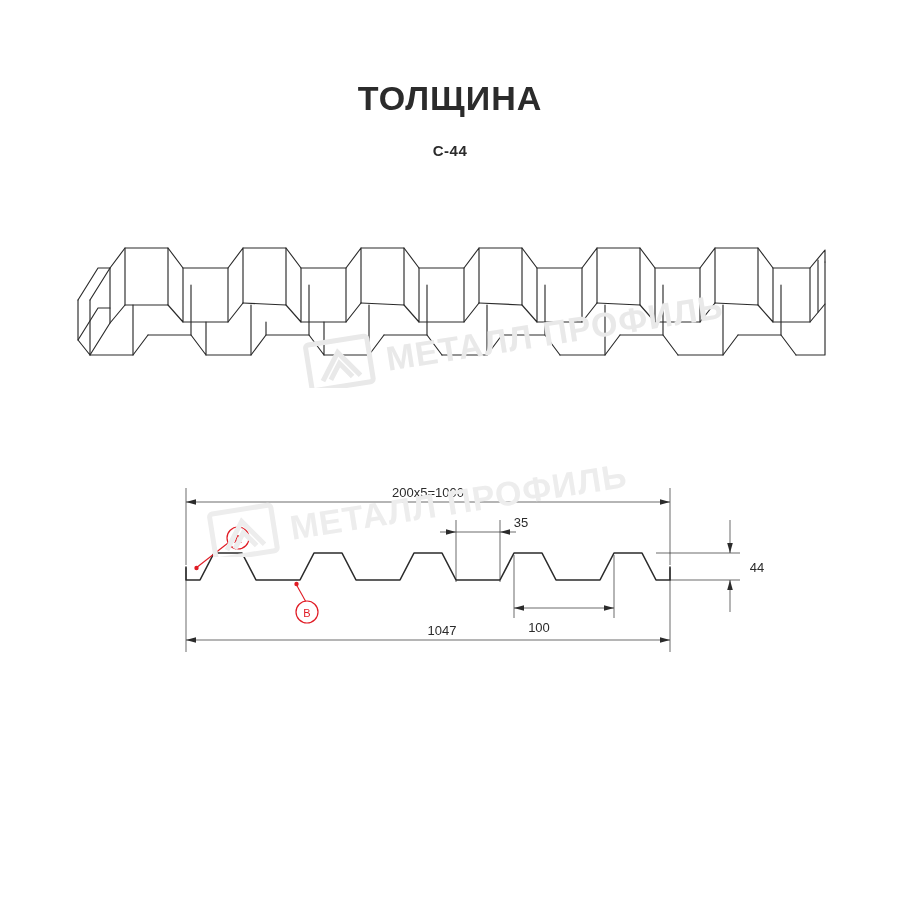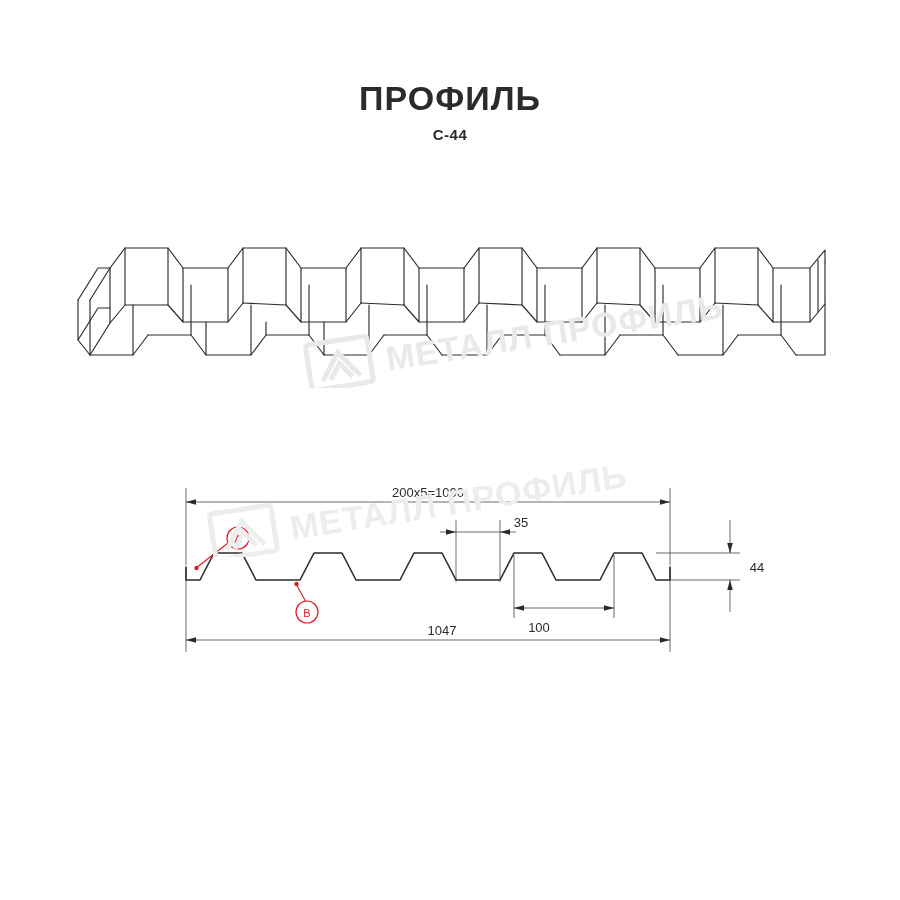--- a/index.html
+++ b/index.html
@@ -28,21 +28,21 @@
     text-align: center;
   }
   .title {
     font-size: 34px;
     font-weight: bold;
     letter-spacing: 1px;
     color: #2b2b2b;
     line-height: 40px;
   }
   .subtitle {
-    margin-top: 8px;
+    margin-top: 24px;
     font-size: 15px;
     font-weight: bold;
     color: #2b2b2b;
     letter-spacing: 0.5px;
     text-align: center;
   }
   .footer-note {
     position: absolute;
     top: 795px;
     left: 0;
@@ -65,21 +65,21 @@
   .wm-1 { top: 278px; left: 296px; }
   .wm-2 { top: 447px; left: 200px; }
   svg { display: block; }
 </style>
 </head>
 <body>
 
 <div class="page">
 
   <div class="title-block">
-    <div class="title">ПРОФИЛЬ</div>
+    <div class="title">ТОЛЩИНА</div>
     <div class="subtitle">С-44</div>
   </div>
 
   <svg class="drawing" width="900" height="420" viewBox="0 0 900 420" style="top:10px;left:0;">
     <g fill="none" stroke="#2b2b2b" stroke-width="1.15" stroke-linejoin="round" stroke-linecap="round">
 
       <polyline points="78,290 98,258 110,258 90,290"></polyline>
       <polyline points="78,290 78,330 90,345 90,290"></polyline>
       <polyline points="90,345 110,313 110,258"></polyline>
       <polyline points="78,330 98,298 110,298"></polyline>

